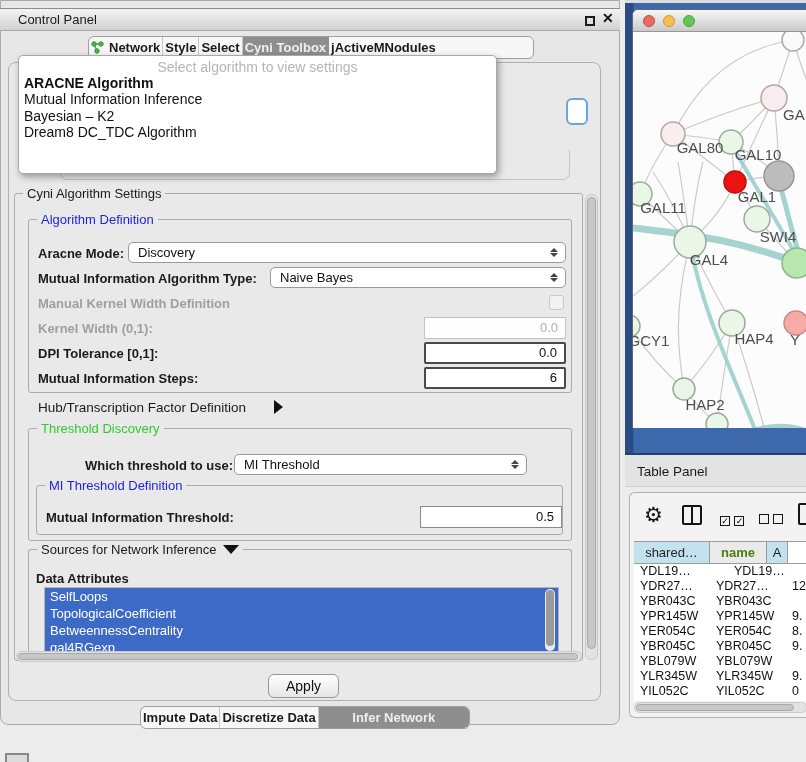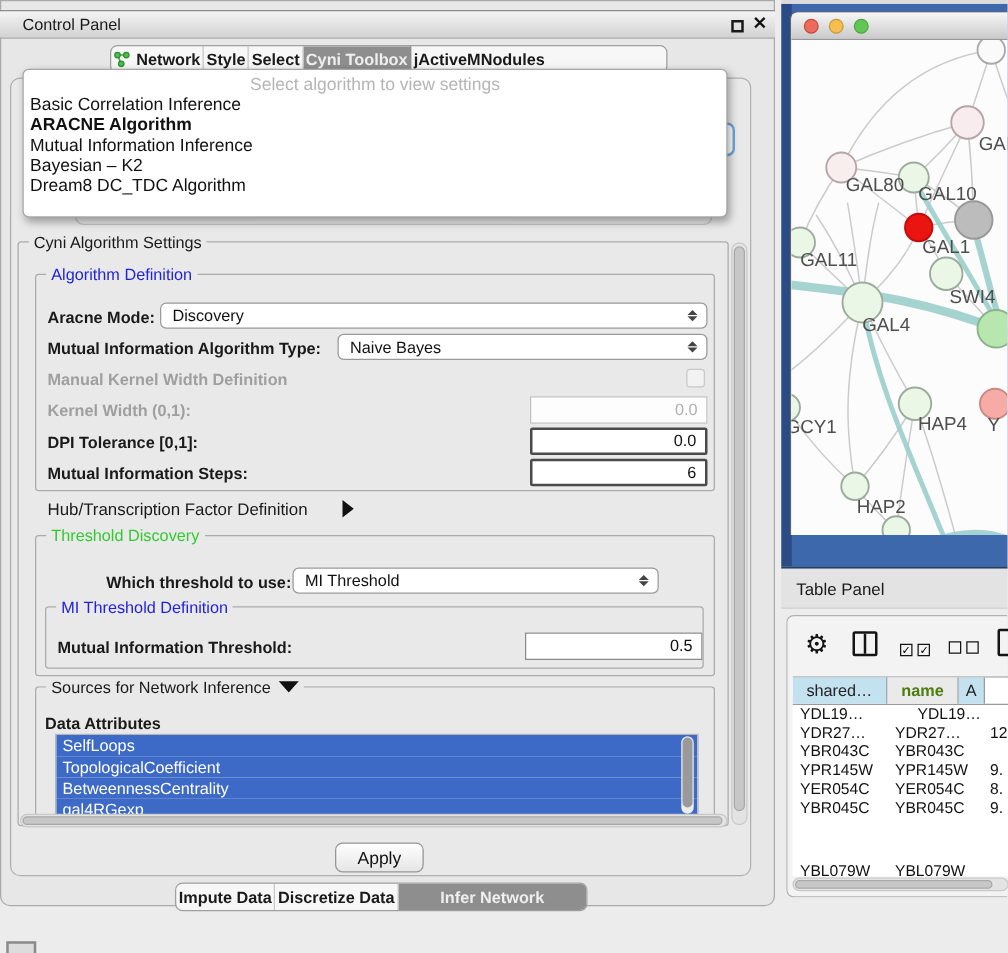--- a/index.html
+++ b/index.html
@@ -182,26 +182,25 @@
     <span>Impute Data</span>
   </div>
   <div class="tab">
     <span>Discretize Data</span>
   </div>
   <div class="tab sel" style="flex:1; justify-content:center;">
     <span>Infer Network</span>
   </div>
 </div>
 
-<div class="abs" id="algo-popup" style="left:18px; top:55px; width:564px; height:119px; background:#fff;
+<div class="abs" id="algo-popup" style="left:18px; top:55px; width:479px; height:119px; background:#fff;
             border:1px solid #a8a8a8; border-radius:5px; z-index:50;
             box-shadow:2px 3px 7px rgba(0,0,0,0.35);">
   <div style="text-align:center; color:#b5b5b5; font-size:14px; padding-top:3px;">Select algorithm to view settings</div>
   <div id="algo-items">
-      <div style="font-size: 14px; color: rgb(17, 17, 17); padding: 0px 0px 0px 5px; height: 16.3px; line-height: 16.3px;">Basic Correlation Inference</div>
       <div style="font-size: 14px; color: rgb(17, 17, 17); padding: 0px 0px 0px 5px; height: 16.3px; line-height: 16.3px; font-weight: bold;">ARACNE Algorithm</div>
       <div style="font-size: 14px; color: rgb(17, 17, 17); padding: 0px 0px 0px 5px; height: 16.3px; line-height: 16.3px;">Mutual Information Inference</div>
       <div style="font-size: 14px; color: rgb(17, 17, 17); padding: 0px 0px 0px 5px; height: 16.3px; line-height: 16.3px;">Bayesian – K2</div>
       <div style="font-size: 14px; color: rgb(17, 17, 17); padding: 0px 0px 0px 5px; height: 16.3px; line-height: 16.3px;">Dream8 DC_TDC Algorithm</div>
     </div>
 </div>
 
 <div class="abs" style="left:625px; top:0; width:181px; height:455px;
             background:linear-gradient(90deg,#2b4b84 0px,#2b4b84 8px,#3d68ab 9px);
             border-top:3px solid #dcdcdc; border-bottom:2px solid #20406f;"></div>
@@ -336,21 +335,21 @@
         <div style="display: flex; height: 15px;">
           <div style="width: 76px; font-size: 12.5px; color: rgb(17, 17, 17); padding-left: 6px; line-height: 15px; overflow: hidden; white-space: nowrap; flex-shrink: 0;">YER054C</div>
           <div style="width: 76px; font-size: 12.5px; color: rgb(17, 17, 17); padding-left: 6px; line-height: 15px; overflow: hidden; white-space: nowrap; flex-shrink: 0;">YER054C</div>
           <div style="width: 21px; font-size: 12.5px; color: rgb(17, 17, 17); padding-left: 6px; line-height: 15px; overflow: hidden; white-space: nowrap; flex-shrink: 0;">8.</div>
         </div>
         <div style="display: flex; height: 15px;">
           <div style="width: 76px; font-size: 12.5px; color: rgb(17, 17, 17); padding-left: 6px; line-height: 15px; overflow: hidden; white-space: nowrap; flex-shrink: 0;">YBR045C</div>
           <div style="width: 76px; font-size: 12.5px; color: rgb(17, 17, 17); padding-left: 6px; line-height: 15px; overflow: hidden; white-space: nowrap; flex-shrink: 0;">YBR045C</div>
           <div style="width: 21px; font-size: 12.5px; color: rgb(17, 17, 17); padding-left: 6px; line-height: 15px; overflow: hidden; white-space: nowrap; flex-shrink: 0;">9.</div>
         </div>
-        <div style="display: flex; height: 15px; margin-top: 36px;">
+        <div style="display: flex; height: 15px;">
           <div style="width: 76px; font-size: 12.5px; color: rgb(17, 17, 17); padding-left: 6px; line-height: 15px; overflow: hidden; white-space: nowrap; flex-shrink: 0;">YBL079W</div>
           <div style="width: 76px; font-size: 12.5px; color: rgb(17, 17, 17); padding-left: 6px; line-height: 15px; overflow: hidden; white-space: nowrap; flex-shrink: 0;">YBL079W</div>
           <div style="width: 21px; font-size: 12.5px; color: rgb(17, 17, 17); padding-left: 6px; line-height: 15px; overflow: hidden; white-space: nowrap; flex-shrink: 0;"></div>
         </div>
         <div style="display: flex; height: 15px;">
           <div style="width: 76px; font-size: 12.5px; color: rgb(17, 17, 17); padding-left: 6px; line-height: 15px; overflow: hidden; white-space: nowrap; flex-shrink: 0;">YLR345W</div>
           <div style="width: 76px; font-size: 12.5px; color: rgb(17, 17, 17); padding-left: 6px; line-height: 15px; overflow: hidden; white-space: nowrap; flex-shrink: 0;">YLR345W</div>
           <div style="width: 21px; font-size: 12.5px; color: rgb(17, 17, 17); padding-left: 6px; line-height: 15px; overflow: hidden; white-space: nowrap; flex-shrink: 0;">9.</div>
         </div>
         <div style="display: flex; height: 15px;">

